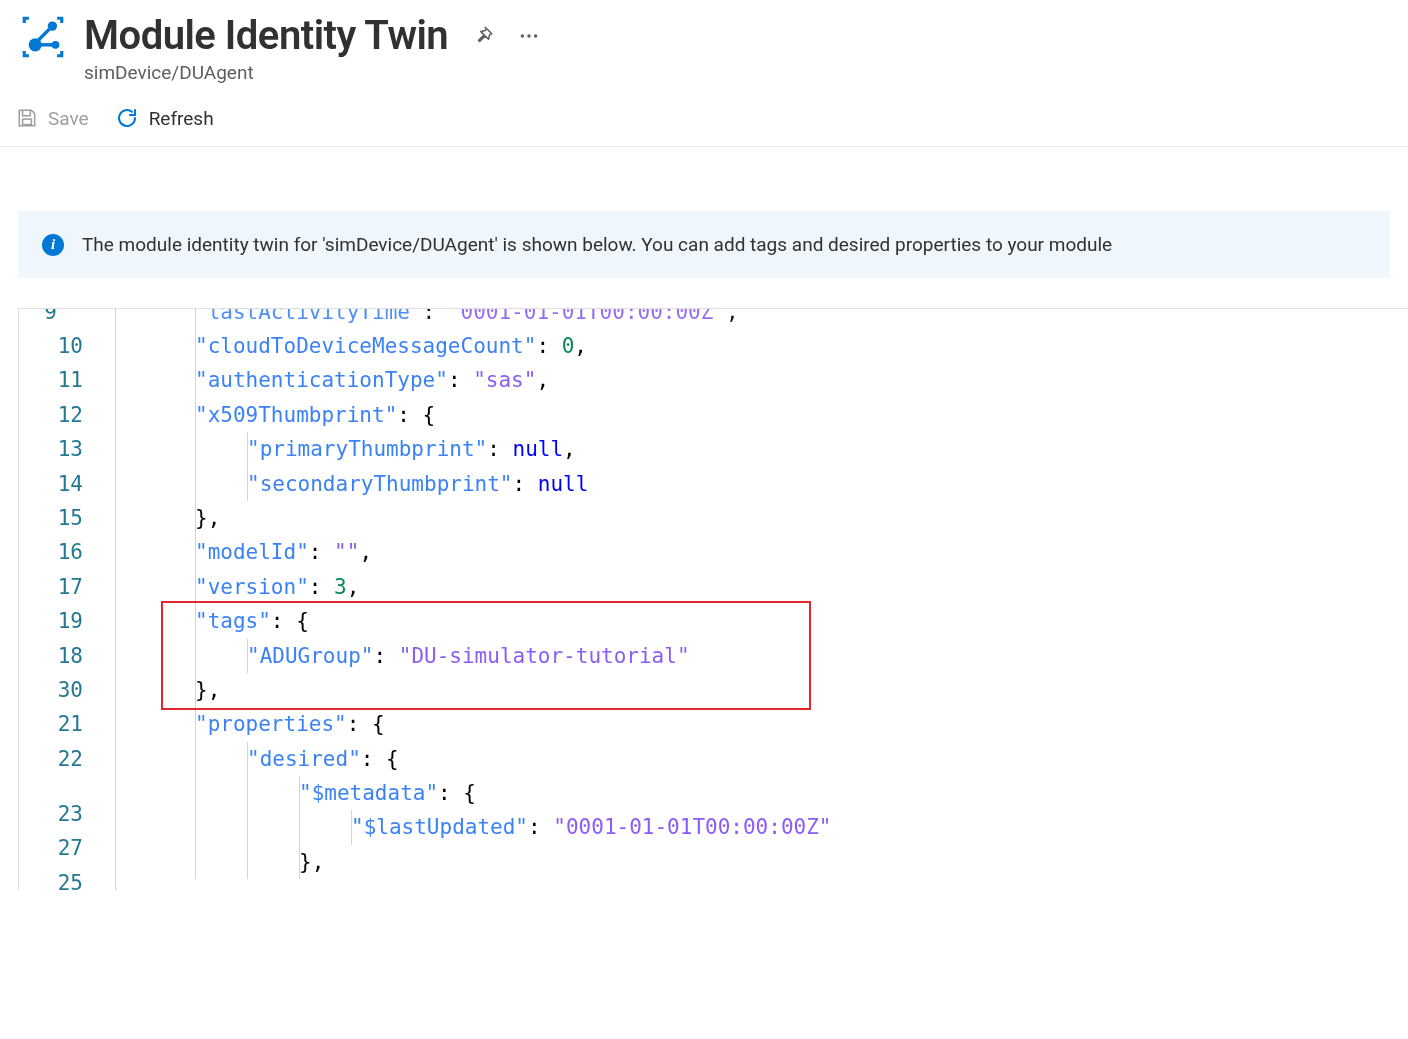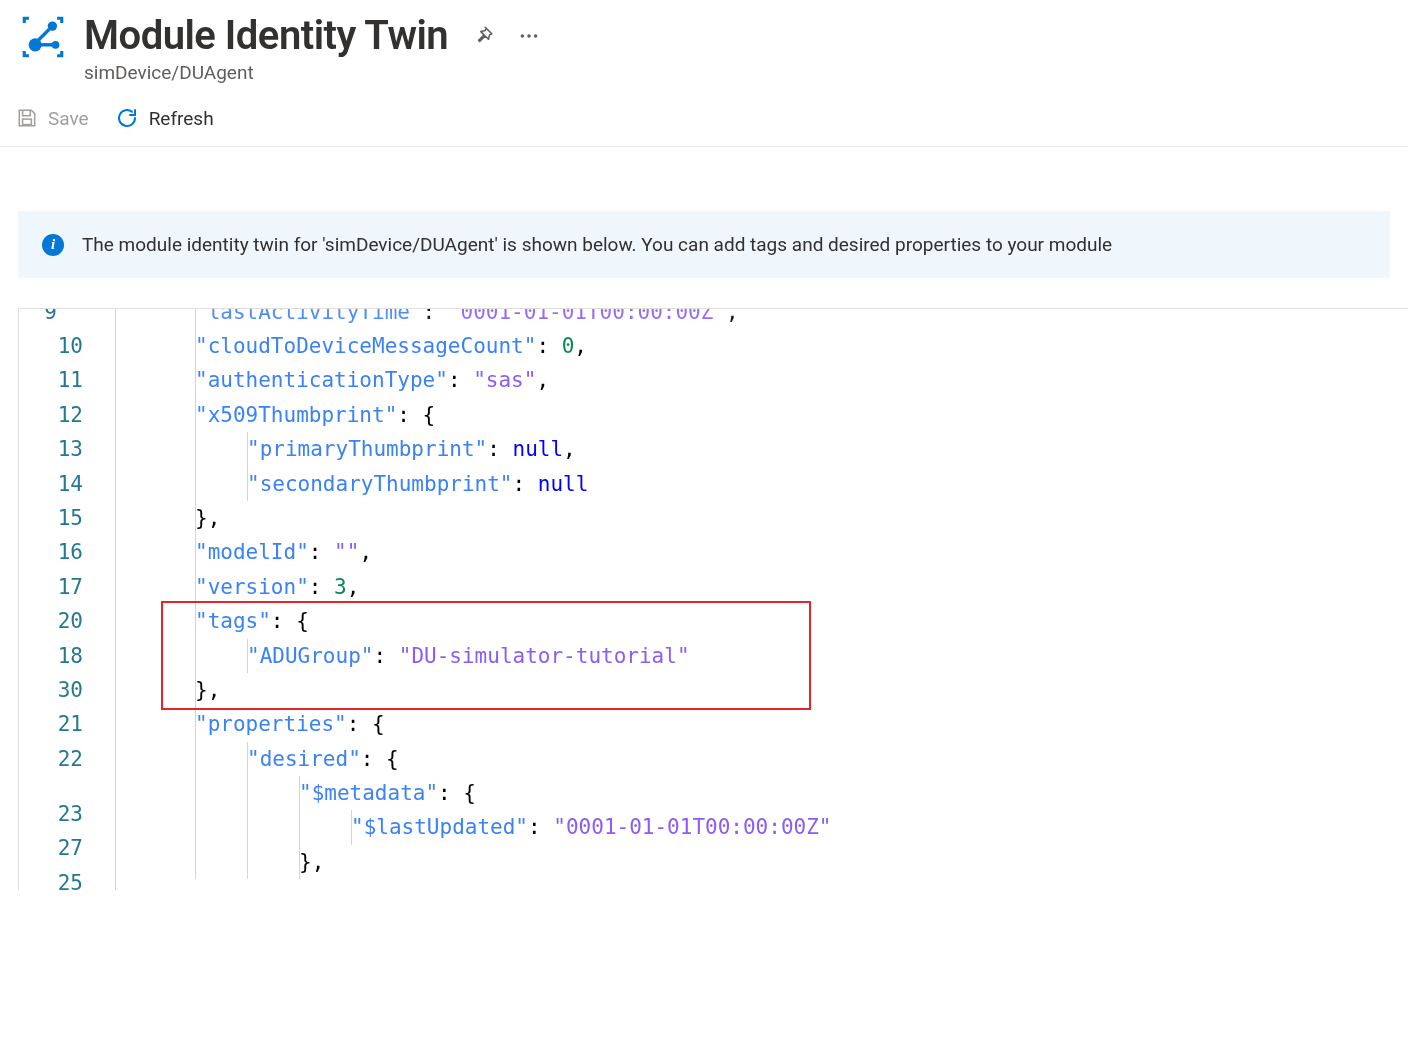--- a/index.html
+++ b/index.html
@@ -228,21 +228,21 @@
             <div style="position: absolute; bottom: 0px; right: 26px; height: 34.4px; line-height: 34.4px;">9</div>
           </div>
           <div style="height: 34.4px; line-height: 34.4px;">10</div>
           <div style="height: 34.4px; line-height: 34.4px;">11</div>
           <div style="height: 34.4px; line-height: 34.4px;">12</div>
           <div style="height: 34.4px; line-height: 34.4px;">13</div>
           <div style="height: 34.4px; line-height: 34.4px;">14</div>
           <div style="height: 34.4px; line-height: 34.4px;">15</div>
           <div style="height: 34.4px; line-height: 34.4px;">16</div>
           <div style="height: 34.4px; line-height: 34.4px;">17</div>
-          <div style="height: 34.4px; line-height: 34.4px;">20</div>
+          <div style="height: 34.4px; line-height: 34.4px;">19</div>
           <div style="height: 34.4px; line-height: 34.4px;">18</div>
           <div style="height: 34.4px; line-height: 34.4px;">30</div>
           <div style="height: 34.4px; line-height: 34.4px;">21</div>
           <div style="height: 34.4px; line-height: 34.4px;">22</div>
           <div style="height: 34.4px; line-height: 34.4px; margin-top: 21px;">23</div>
           <div style="height: 34.4px; line-height: 34.4px;">27</div>
           <div style="height: 34.4px; line-height: 34.4px;">25</div>
         </div>
       <div class="gutter-fold"></div>
     </div>

